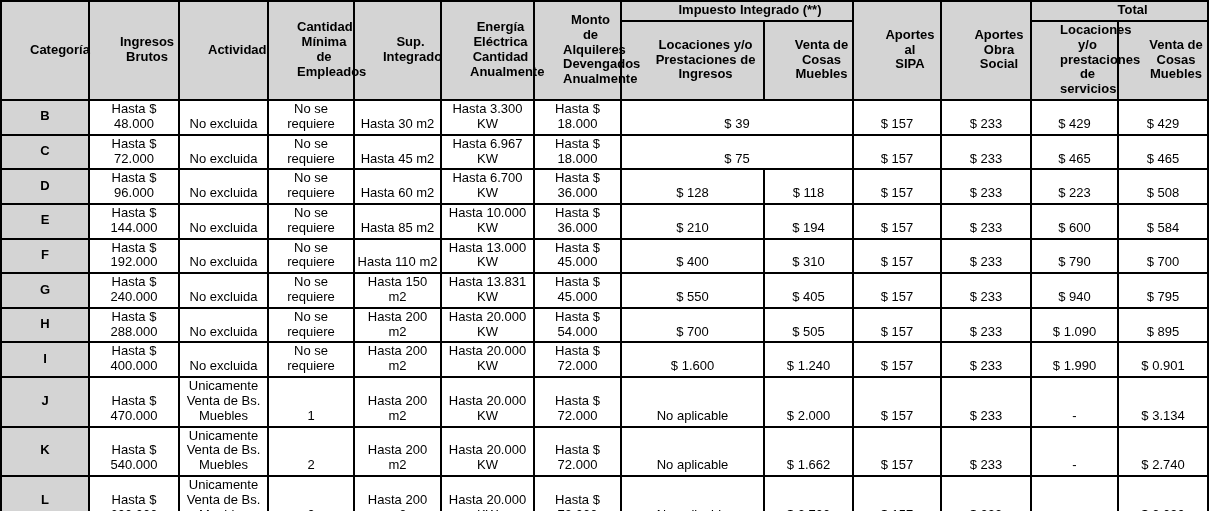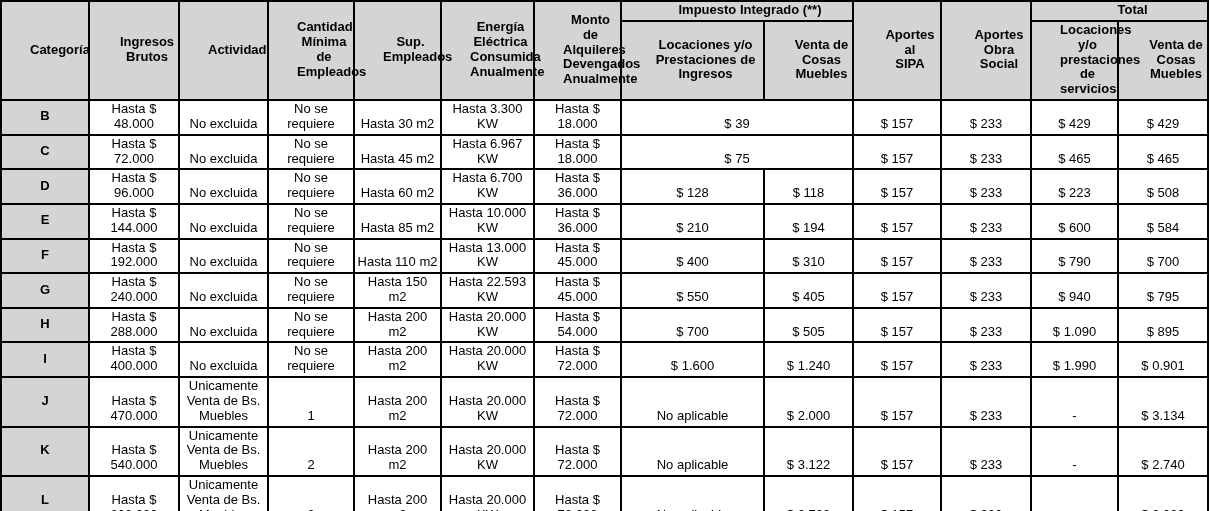--- a/index.html
+++ b/index.html
@@ -70,24 +70,24 @@
   <thead>
     <tr class="group-row">
       <th rowspan="2">Categoría</th>
       <th rowspan="2">Ingresos
 Brutos</th>
       <th rowspan="2">Actividad</th>
       <th rowspan="2">Cantidad
 Mínima de
 Empleados</th>
       <th rowspan="2">Sup.
-Empleados</th>
+Integrado</th>
       <th rowspan="2">Energía
 Eléctrica
-Consumida
+Cantidad
 Anualmente</th>
       <th rowspan="2">Monto de
 Alquileres
 Devengados
 Anualmente</th>
       <th colspan="2">Impuesto Integrado (**)</th>
       <th rowspan="2">Aportes al
 SIPA</th>
       <th rowspan="2">Aportes
 Obra Social</th>
@@ -207,21 +207,21 @@
   </tr>
       <tr class="short">
     <td class="cat">G</td>
     <td>Hasta $
 240.000</td>
     <td>No excluida</td>
     <td>No se
 requiere</td>
     <td>Hasta 150
 m2</td>
-    <td>Hasta 22.593
+    <td>Hasta 13.831
 KW</td>
     <td>Hasta $
 45.000</td>
     <td>$ 550</td>
     <td>$ 405</td>
     <td>$ 157</td>
     <td>$ 233</td>
     <td>$ 940</td>
     <td>$ 795</td>
   </tr>
@@ -294,21 +294,21 @@
 Venta de Bs.
 Muebles</td>
     <td>2</td>
     <td>Hasta 200
 m2</td>
     <td>Hasta 20.000
 KW</td>
     <td>Hasta $
 72.000</td>
     <td>No aplicable</td>
-    <td>$ 3.122</td>
+    <td>$ 1.662</td>
     <td>$ 157</td>
     <td>$ 233</td>
     <td>-</td>
     <td>$ 2.740</td>
   </tr>
       <tr class="tall">
     <td class="cat">L</td>
     <td>Hasta $
 600.000</td>
     <td>Unicamente

